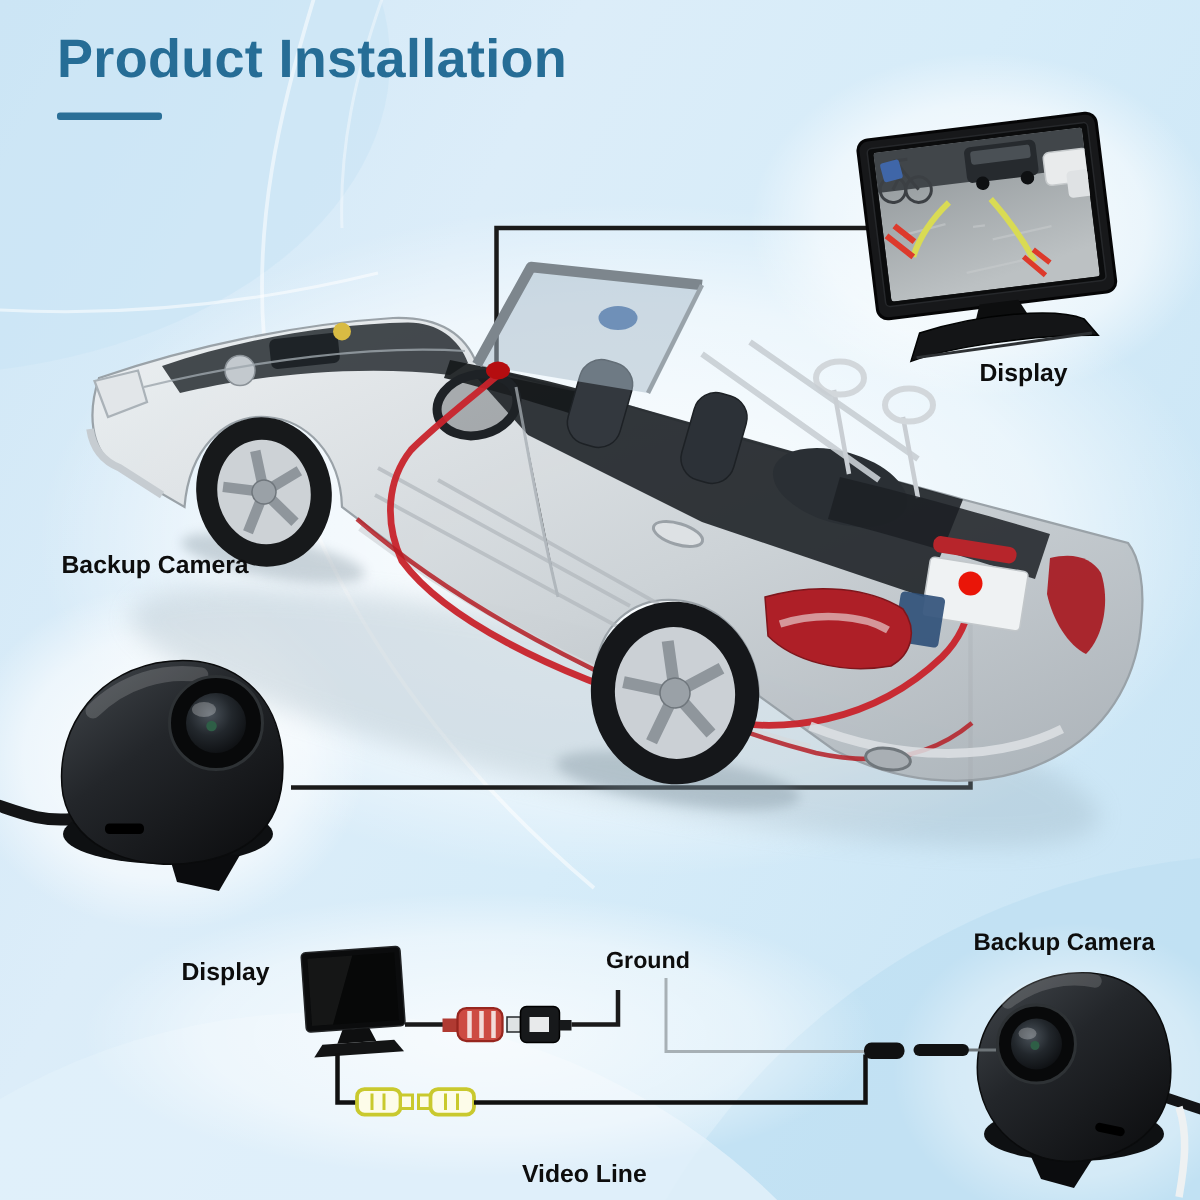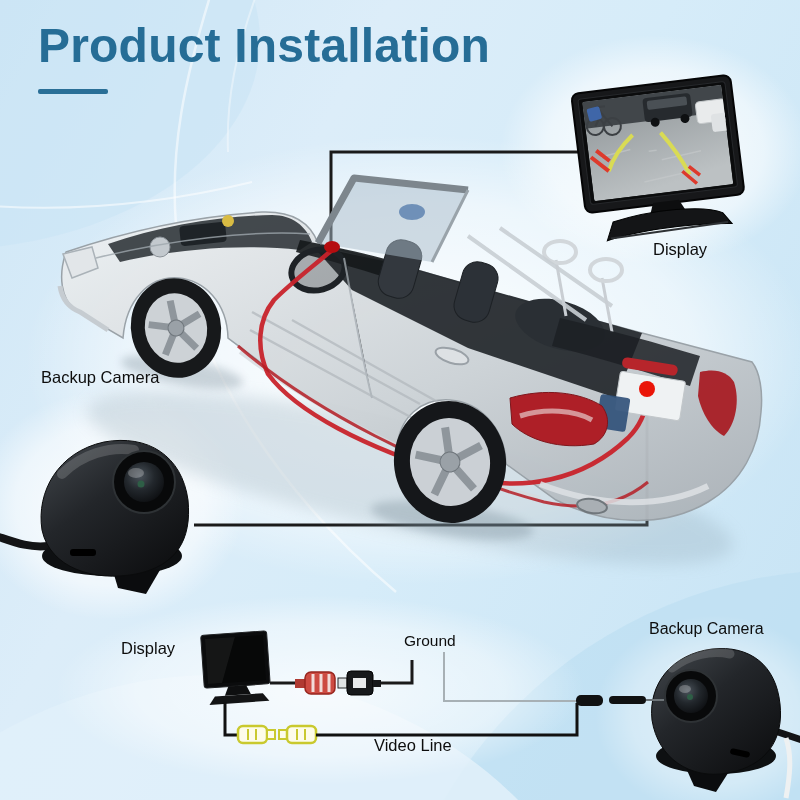--- a/index.html
+++ b/index.html
@@ -5,29 +5,29 @@
   html,body{margin:0;padding:0;}
   body{
     width:800px;height:800px;overflow:hidden;position:relative;
     font-family:"Liberation Sans",sans-serif;
     background:linear-gradient(118deg,#cfe7f6 0%,#dcedf9 32%,#d6ecf9 55%,#c6e3f4 100%);
   }
   .stage{position:absolute;inset:0;width:800px;height:800px;}
   svg.scene{position:absolute;left:0;top:0;}
   .title{
     position:absolute;left:38px;top:18px;
-    color:#266d96;font-weight:bold;font-size:48px;line-height:1.17;letter-spacing:.2px;
+    color:#266d96;font-weight:bold;font-size:36px;line-height:1.17;letter-spacing:.2px;
   }
   .title .underline{width:70px;height:5px;background:#2a6f97;margin-top:15px;border-radius:2px;}
-  .lbl{position:absolute;font-weight:normal;color:#0d0d0d;font-size:16.5px;white-space:nowrap;}
+  .lbl{position:absolute;font-weight:bold;color:#0d0d0d;font-size:16.5px;white-space:nowrap;}
   .lbl-display-top{left:653px;top:240px;}
   .lbl-backup-left{left:41px;top:368px;}
   .lbl-display-bottom{left:121px;top:639px;}
   .lbl-ground{left:404px;top:632px;font-size:15.5px;}
-  .lbl-video{left:348px;top:736px;margin-left:26px;}
+  .lbl-video{left:348px;top:774px;}
   .lbl-backup-right{left:649px;top:620px;font-size:16px;}
 </style>
 </head>
 <body>
 
 <div class="stage">
 
 <svg class="scene" width="800" height="800" viewBox="0 0 800 800">
   <defs>
     <radialGradient id="gHalo">

